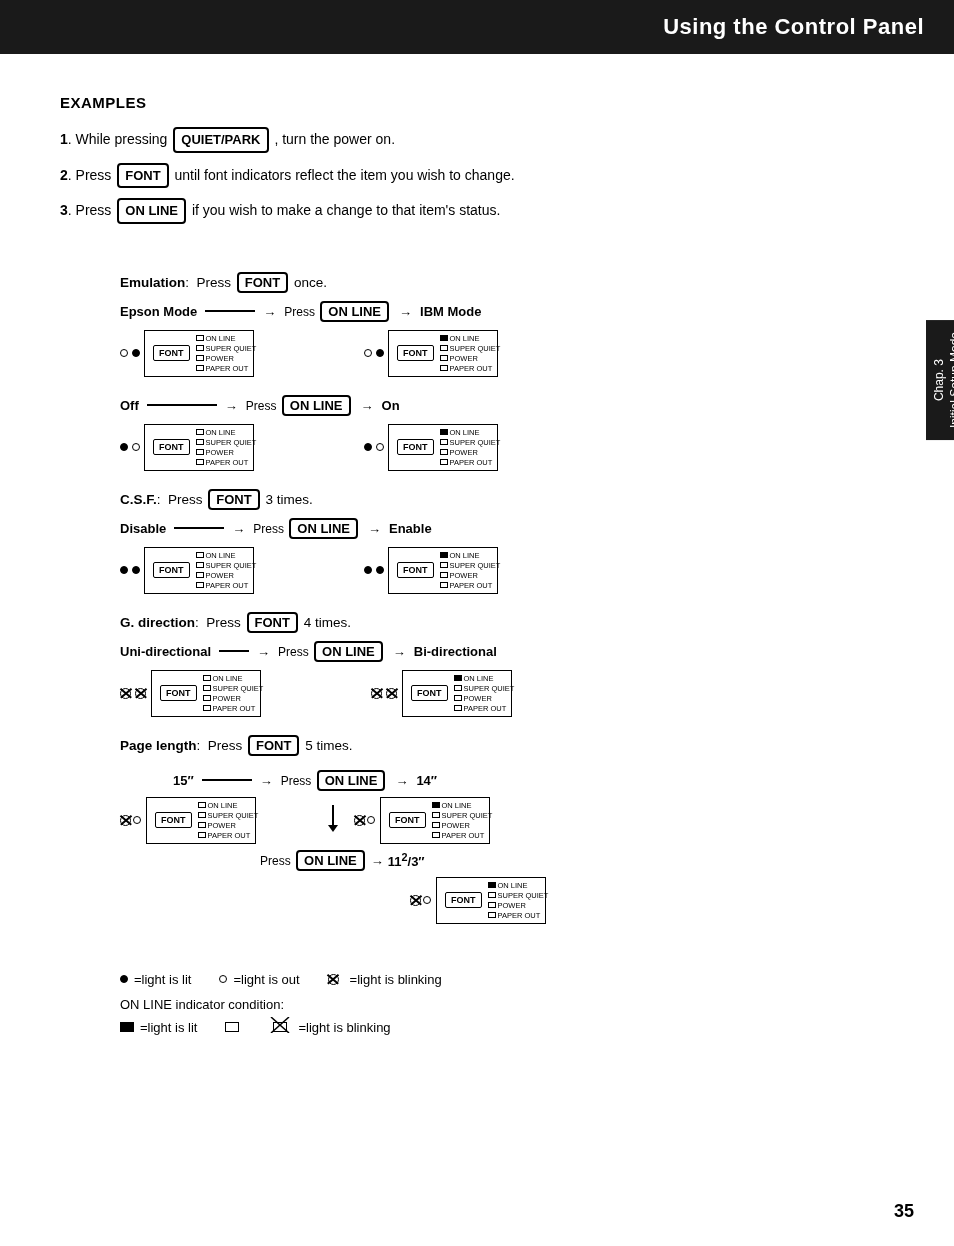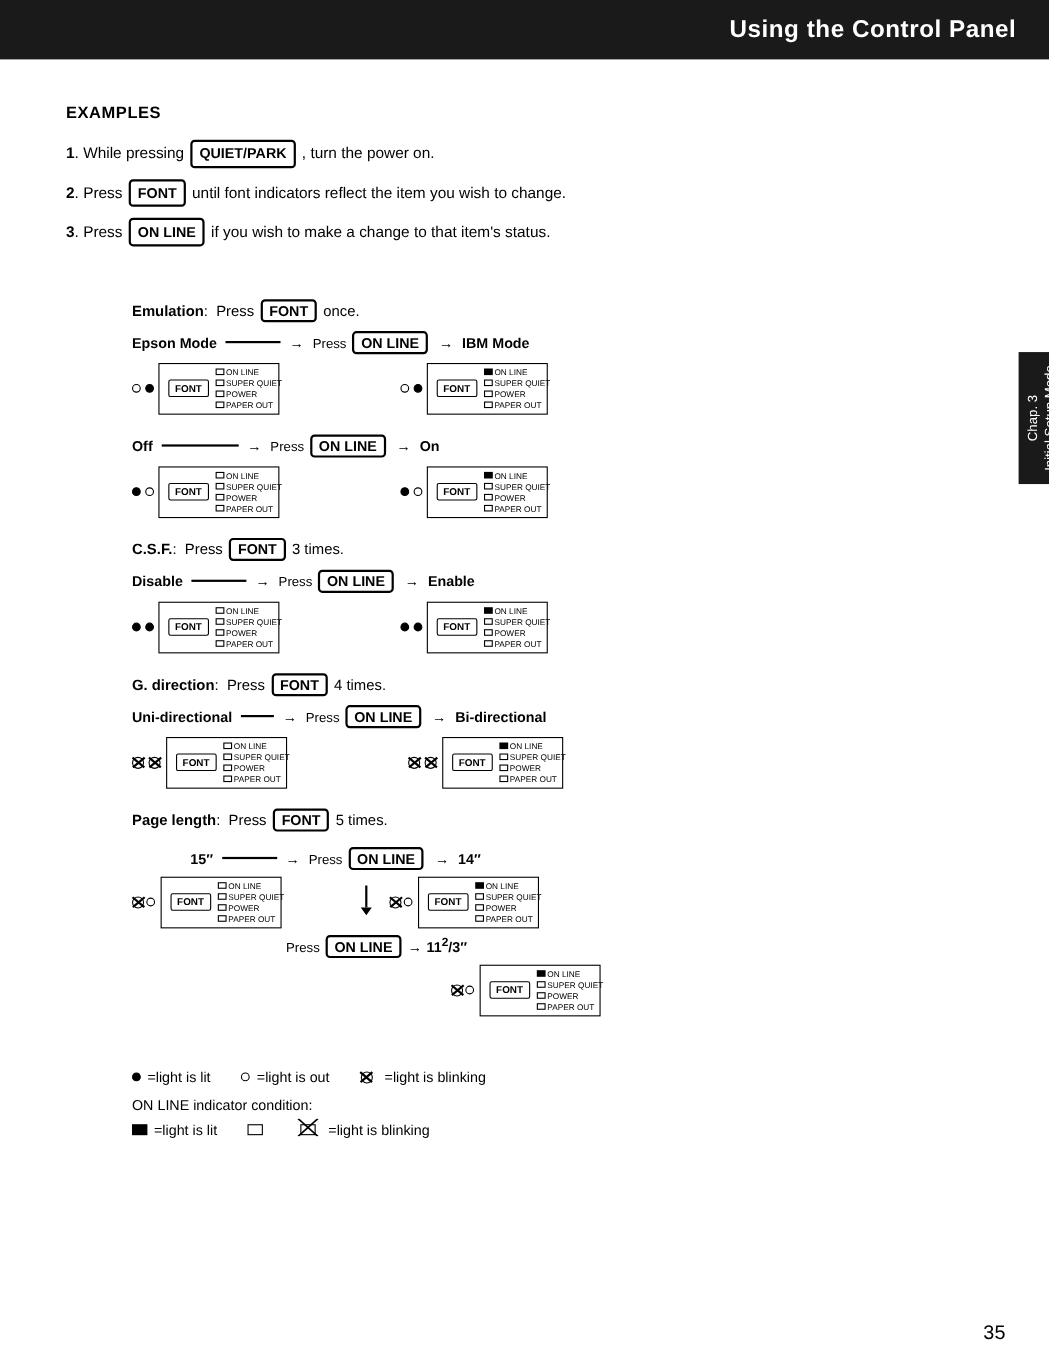--- a/index.html
+++ b/index.html
@@ -132,21 +132,21 @@
       height: 6px;
       background: #fff;
       border: 1px solid #000;
     }
 
     .page-num {
       position: absolute;
       bottom: 24px;
       right: 40px;
       font-size: 18px;
-      font-weight: normal;
+      font-weight: bold;
       text-align: center;
     }
 
     .legend-section {
       margin: 20px 0 10px 60px;
       font-size: 13px;
     }
 
     .legend-row {
       display: flex;

